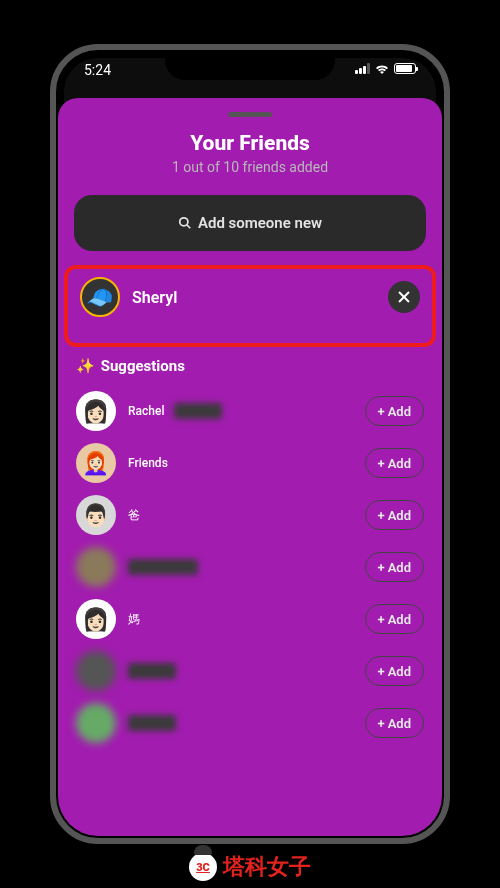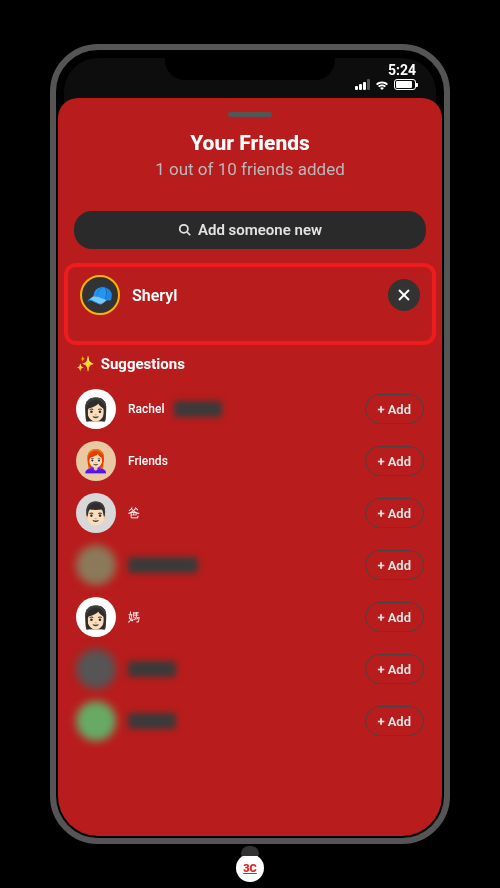--- a/index.html
+++ b/index.html
@@ -31,58 +31,57 @@
     width: 170px;
     height: 30px;
     background: #000;
     border-bottom-left-radius: 20px;
     border-bottom-right-radius: 20px;
     z-index: 20;
   }
   .status-bar {
     display: flex;
     justify-content: space-between;
-    align-items: flex-end;
+    align-items: flex-start;
     padding: 12px 28px 0;
     height: 38px;
     color: #fff;
     font-size: 14px;
-    font-weight: 700;
+    font-weight: 400;
     position: relative;
     z-index: 15;
-    flex-direction: column;
   }
   .status-right { display: flex; align-items: center; gap: 4px; }
   .cell-bars { display: flex; align-items: flex-end; gap: 1px; height: 11px; }
   .bar { width: 3px; background: #fff; border-radius: 1px; }
   .bar:nth-child(1){height:4px} .bar:nth-child(2){height:6px} .bar:nth-child(3){height:8px} .bar:nth-child(4){height:11px; background:#555}
   .wifi { width: 16px; height: 12px; }
   .battery { width: 22px; height: 11px; border: 1px solid #fff; border-radius: 3px; position: relative; }
   .battery::after { content:""; position:absolute; right:-3px; top:3px; width:2px; height:4px; background:#fff; border-radius:0 1px 1px 0; }
   .batt-fill { position:absolute; left:1px; top:1px; bottom:1px; width:16px; background:#fff; border-radius:1px; }
 
   .sheet {
     position: absolute;
     top: 48px; left: 2px; right: 2px; bottom: 2px;
-    background: #b91c1c;
+    background: #a21caf;
     border-top-left-radius: 20px;
     border-top-right-radius: 20px;
     border-bottom-left-radius: 40px;
     border-bottom-right-radius: 40px;
     padding-top: 10px;
     color: #fff;
     overflow: hidden;
   }
   .grabber { width:44px; height:5px; background:#555; border-radius:3px; margin: 4px auto 14px; }
   .header { text-align: center; padding: 0 20px 16px; }
   .title { font-size: 21px; font-weight: 800; margin-bottom: 4px; }
-  .subtitle { font-size: 17px; color: #b9b9b9; }
+  .subtitle { font-size: 14px; color: #b9b9b9; }
   .search-pill {
-    margin: 16px 16px 14px;
-    height: 38px;
+    margin: 4px 16px 14px;
+    height: 56px;
     background: #2a2a2a;
     border-radius: 18px;
     display: flex;
     align-items: center;
     justify-content: center;
     gap: 6px;
     color: #e3e3e3;
     font-size: 15px;
     font-weight: 600;
   }
@@ -288,13 +287,14 @@
       </div>
 
     </div>
   </div>
 </div>
 
 <div class="watermark">
   <div class="wm-logo">
       <span>3C</span>
     </div>
+  <span>塔科女子</span>
 </div>
 
 </body></html>

